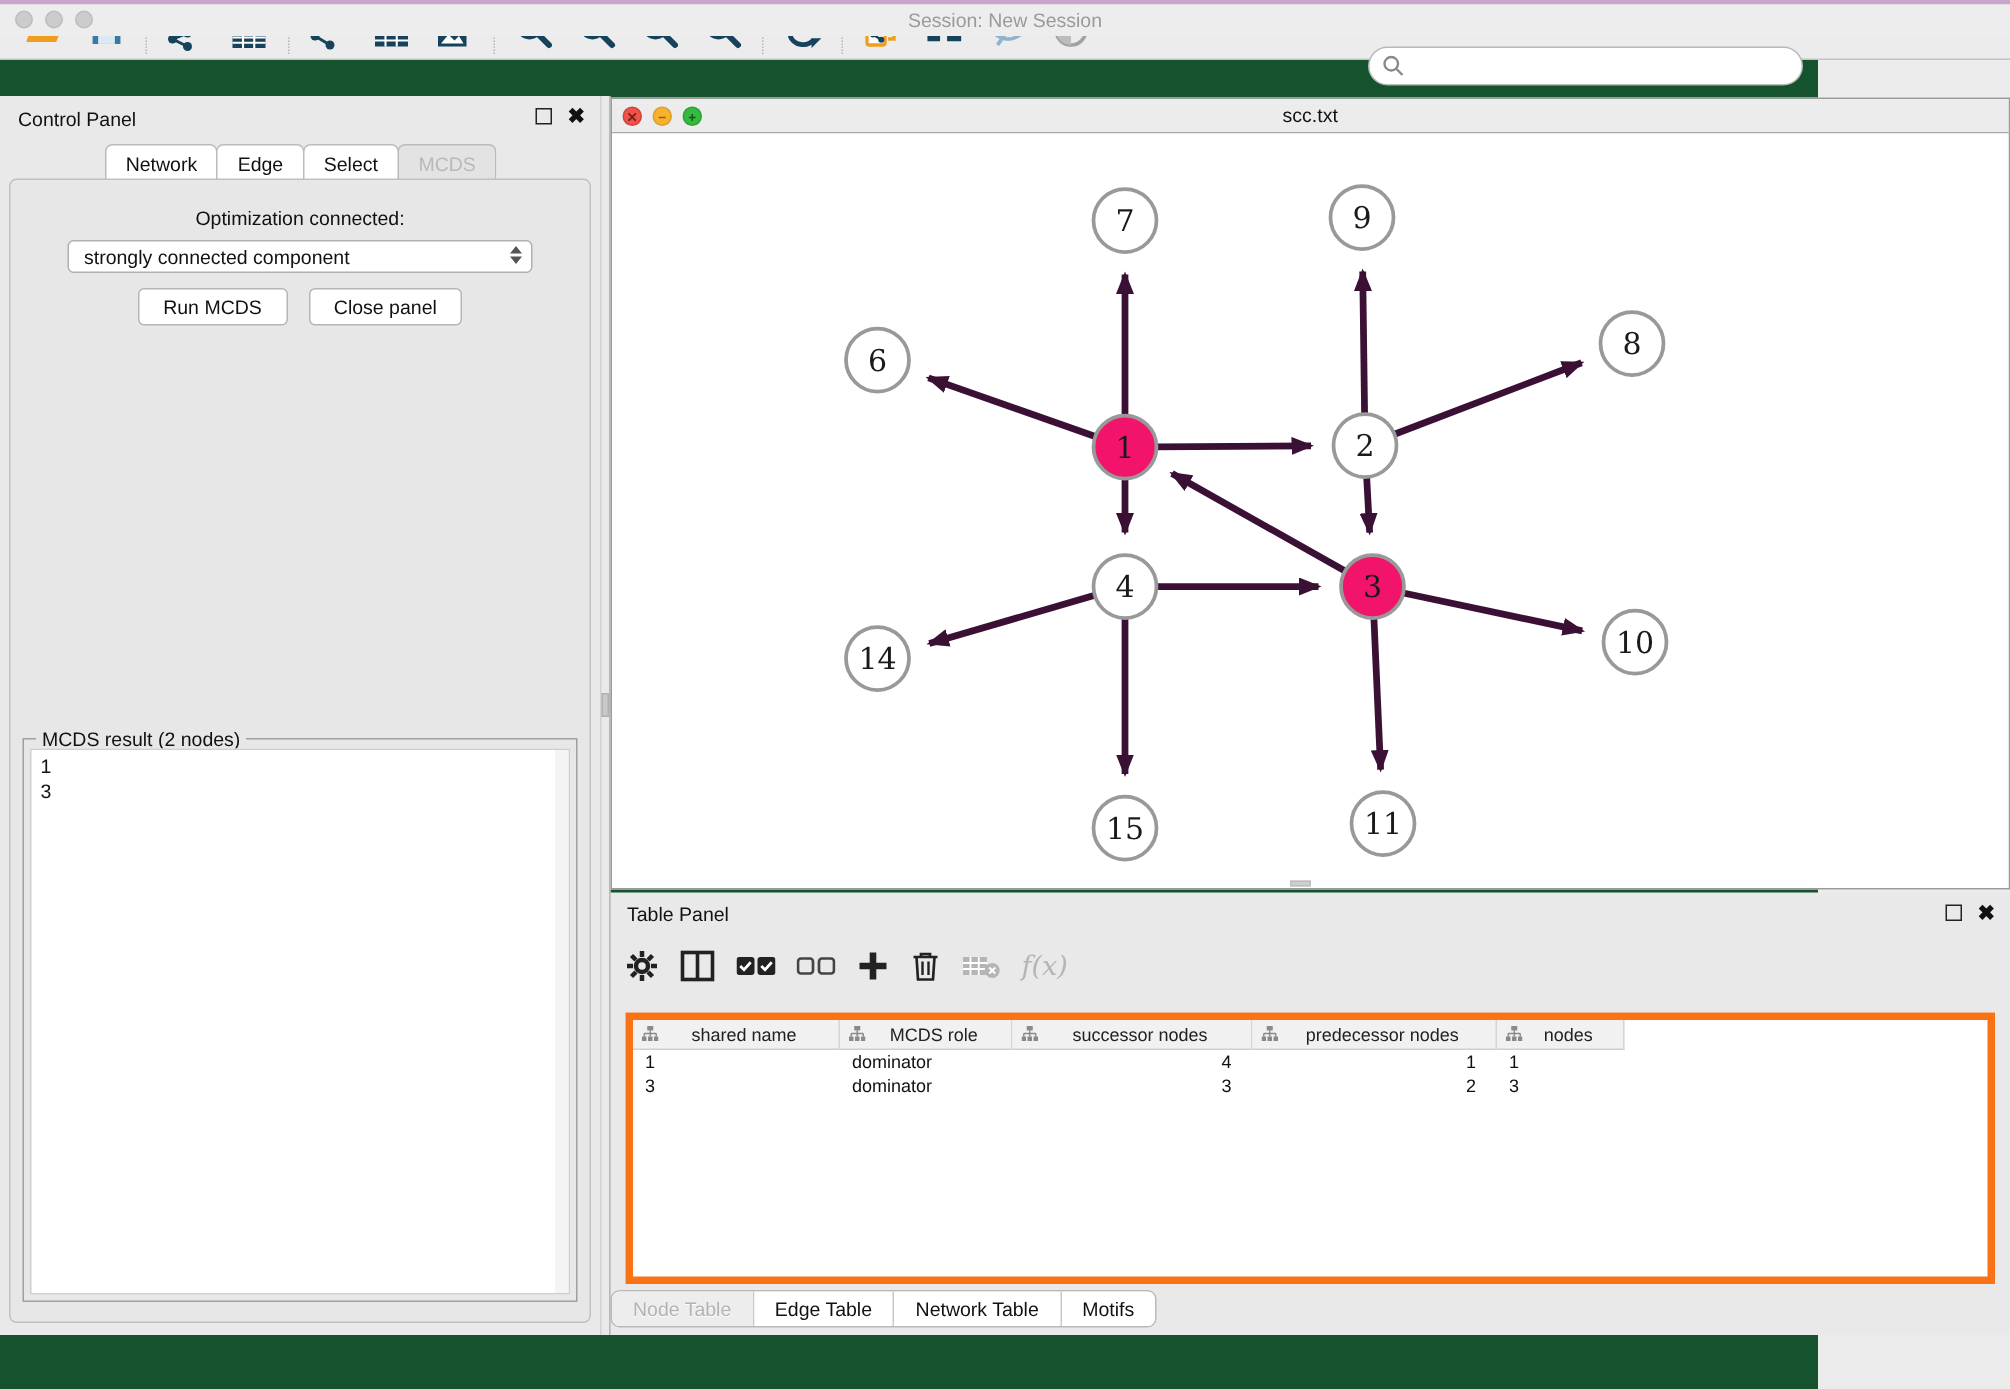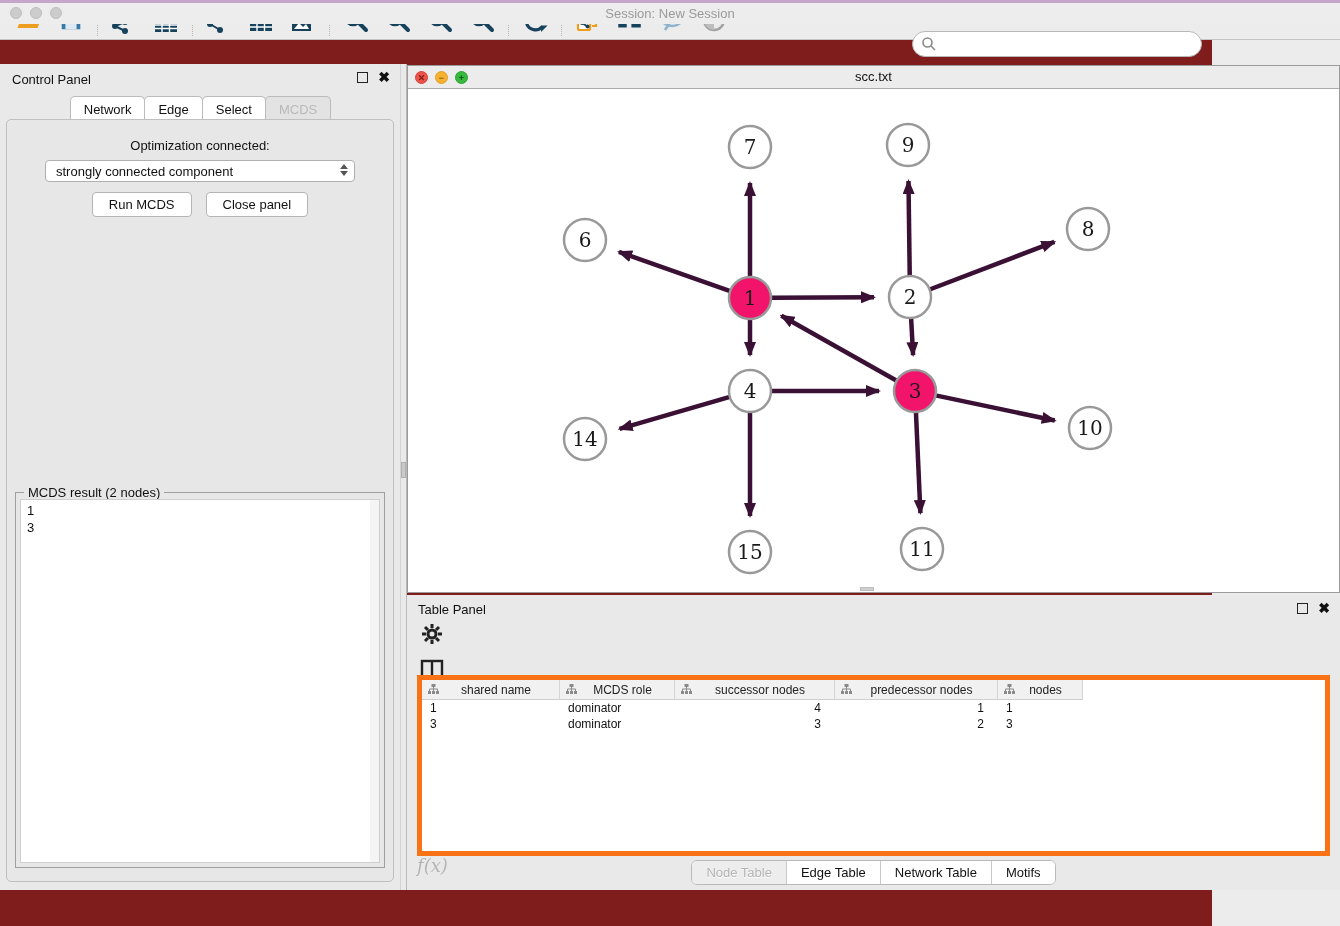--- a/index.html
+++ b/index.html
@@ -1,18 +1,18 @@
 <!DOCTYPE html>
 <html><head>
 <meta charset="utf-8">
 <style>
   * { box-sizing: border-box; margin: 0; padding: 0; }
   html,body { width:1340px; height:926px; font-family:"Liberation Sans", sans-serif; background:#ececec; overflow:hidden; }
   .abs { position:absolute; }
-  #app { position:relative; width:1212px; height:926px; background:#7f1d1d; }
+  #app { position:relative; width:1212px; height:926px; background:#14532d; }
 
   
   #top-strip { left:0; top:0; width:1340px; height:3px; background:#c7a4cb; }
   #titlebar { left:0; top:3px; width:1340px; height:21px; background:#ededed; }
   .tl-dot { width:12px; height:12px; border-radius:50%; background:#ccc; border:1px solid #bdbdbd; display:inline-block; }
   #titlebar .dots { position:absolute; left:10px; top:4px; display:flex; gap:8px; }
   #win-title { width:100%; text-align:center; line-height:21px; font-size:13px; color:#9a9a9a; }
 
   
   #toolbar { left:0; top:24px; width:1340px; height:40px; background:#ececec; border-bottom:1px solid #c3c3c3; display:flex; align-items:center; padding:0 8px; }
@@ -57,32 +57,32 @@
   .nl-yel { background:#f6b12e; border:1px solid #dfa02a; color:#8a5d10; }
   .nl-grn { background:#37b83f; border:1px solid #2da335; color:#14581a; }
   #net-title { width:100%; text-align:center; line-height:22px; font-size:13px; color:#111; }
   #net-canvas { position:relative; width:931px; height:503px; background:#fff; overflow:hidden; }
   #h-grip { position:absolute; left:452px; bottom:1px; width:14px; height:4px; background:#cfcfcf; border:1px solid #bdbdbd; }
 
   
   #table-panel { left:407px; top:595px; width:933px; height:295px; background:#e9e9e9; }
   #tp-header { position:relative; height:24px; }
   #tp-title { position:absolute; left:11px; top:7px; font-size:13px; color:#111; }
-  #tp-toolbar { position:absolute; left:10px; top:28px; height:42px; display:flex; align-items:center; gap:14px;flex-direction:column; }
+  #tp-toolbar { position:absolute; left:10px; top:28px; height:42px; display:flex; align-items:center; gap:14px; }
   .tp-ic { display:flex; align-items:center; justify-content:center; height:32px; }
   #fx-label { font-family:"DejaVu Serif", serif; font-style:italic; font-size:18px; color:#b5b5b5; }
   #tp-table { position:absolute; left:10px; top:80px; width:913px; height:181px; background:#fff; border:5px solid #f97316; overflow:hidden; }
   #tp-headrow { display:flex; height:20px; }
   .th { background:#f1f1f1; border-right:1px solid #d5d5d5; border-bottom:1px solid #cfcfcf; display:flex; align-items:center; font-size:12px; color:#222; }
   .th .hicon { margin:0 4px 0 6px; }
   .th .hlabel { flex:1; text-align:center; padding-right:10px; }
   .tr { display:flex; height:16px; }
   .td { font-size:12px; color:#111; line-height:16px; padding:0 8px; white-space:nowrap; overflow:hidden; }
   .td.r { text-align:right; padding-right:14px; }
-  #tp-tabs { position:absolute; left:0; top:265px; width:100%; display:flex; justify-content:center; }
+  #tp-tabs { position:absolute; left:0; top:265px; width:100%; display:flex; justify-content:flex-start; }
   .tp-tab-group { display:flex; background:#fff; border:1px solid #b9b9b9; border-radius:6px; overflow:hidden; }
   .tp-tab { font-size:13px; padding:4px 14px; border-right:1px solid #c9c9c9; color:#111; background:#fff; }
   .tp-tab:last-child { border-right:none; }
   .tp-tab.active { color:#b3b3b3; background:#ededed; text-shadow:0 1px 0 #fff; }
 
   
   #statusbar { left:0; top:890px; width:1340px; height:36px; background:#ececec; border-top:1px solid #c6c6c6; }
   #list-btn { position:absolute; left:10px; top:5px; width:30px; height:26px; background:#fdfdfd; border:1px solid #a9a9a9; display:flex; align-items:center; justify-content:center; }
   #memory-btn { position:absolute; right:8px; top:5px; height:26px; background:#fdfdfd; border:1px solid #a9a9a9; border-radius:4px; display:flex; align-items:center; gap:6px; padding:0 10px; font-size:12px; color:#111; }
   #memory-dot { width:11px; height:11px; border-radius:50%; background:#1f9f2f; }

